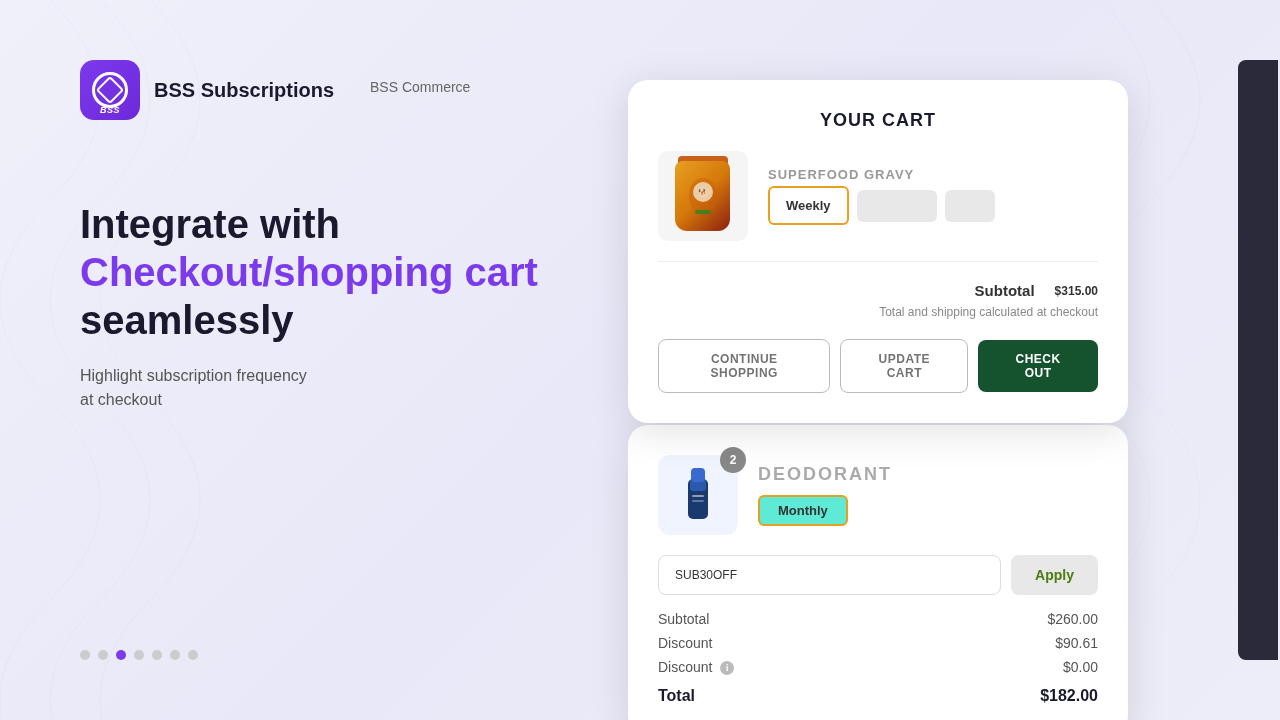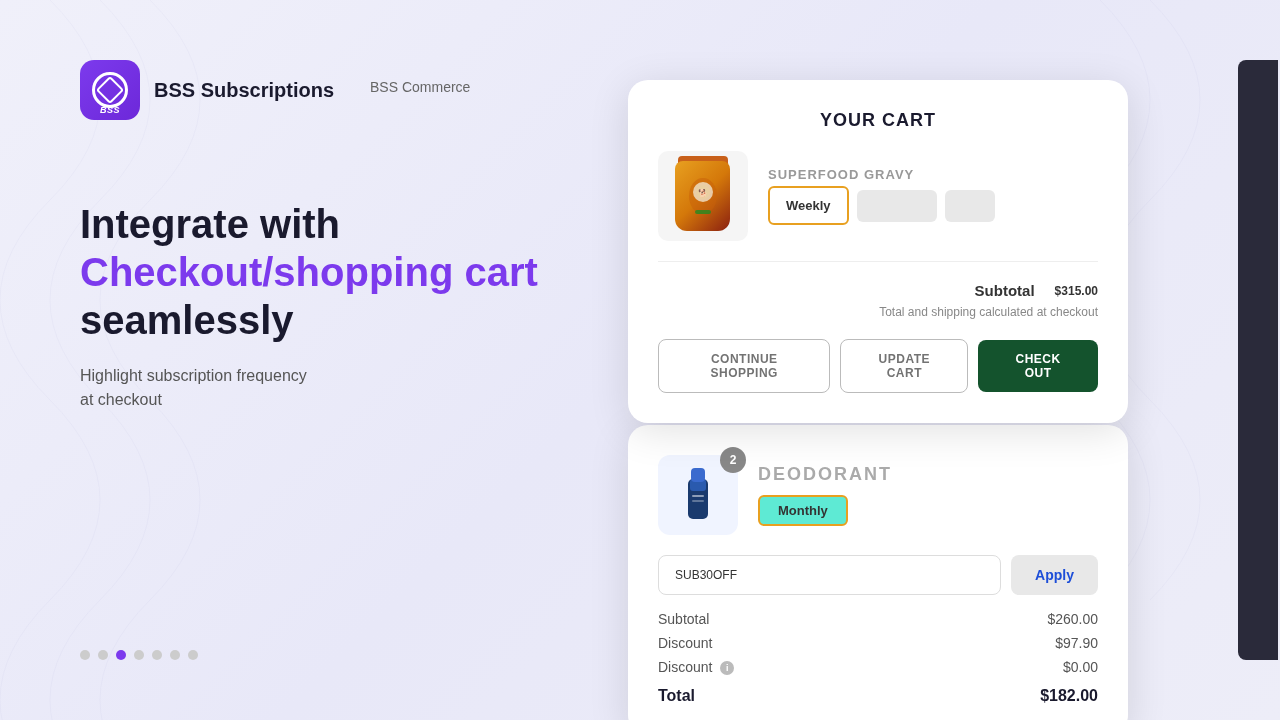--- a/index.html
+++ b/index.html
@@ -379,21 +379,21 @@
       background: white;
     }
 
     .apply-btn {
       padding: 12px 24px;
       background: #e8e8e8;
       border: none;
       border-radius: 8px;
       font-size: 14px;
       font-weight: 600;
-      color: #1d4ed8;
+      color: #4d7c0f;
       cursor: pointer;
     }
 
     .price-breakdown {
       display: flex;
       flex-direction: column;
       gap: 8px;
     }
 
     .price-row {
@@ -553,21 +553,21 @@
       <button class="apply-btn">Apply</button>
     </div>
 
     <div class="price-breakdown">
       <div class="price-row">
         <span>Subtotal</span>
         <span>$260.00</span>
       </div>
       <div class="price-row">
         <span>Discount</span>
-        <span>$97.90</span>
+        <span>$90.61</span>
       </div>
       <div class="price-row">
         <span>
           <span>Discount</span>
           <span class="info-icon">i</span>
         </span>
         <span>$0.00</span>
       </div>
       <div class="price-row total">
         <span>Total</span>

